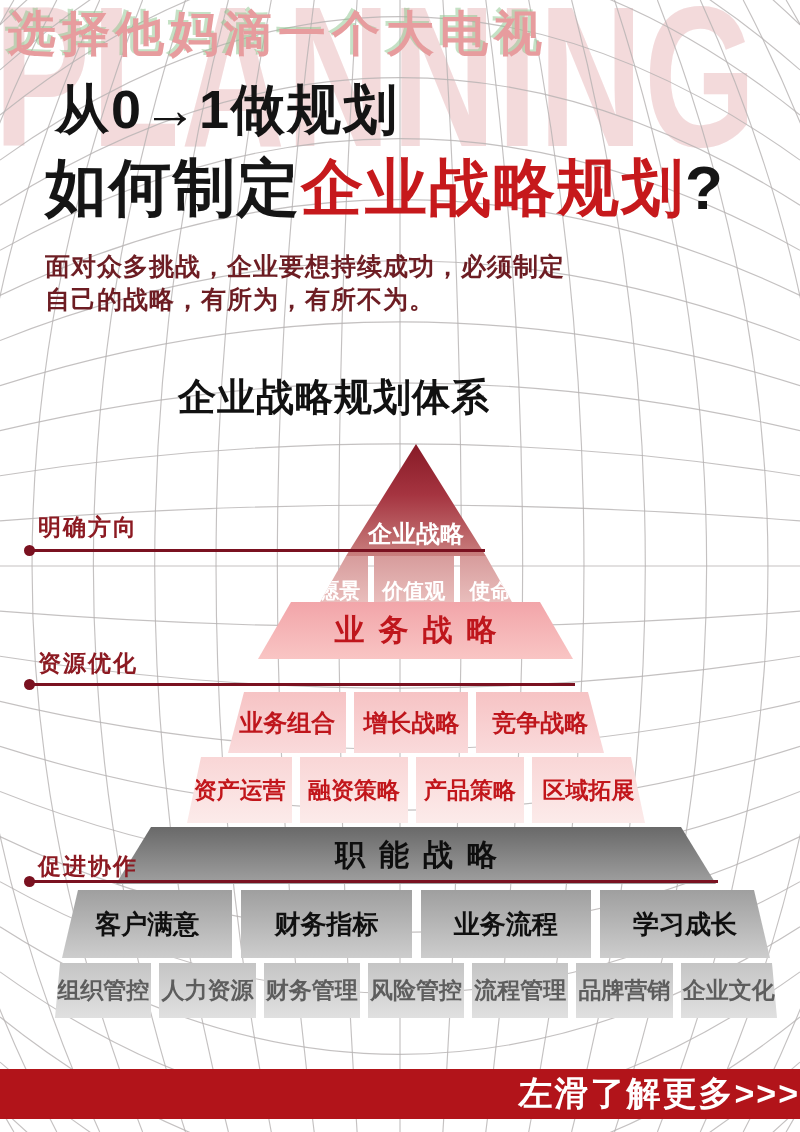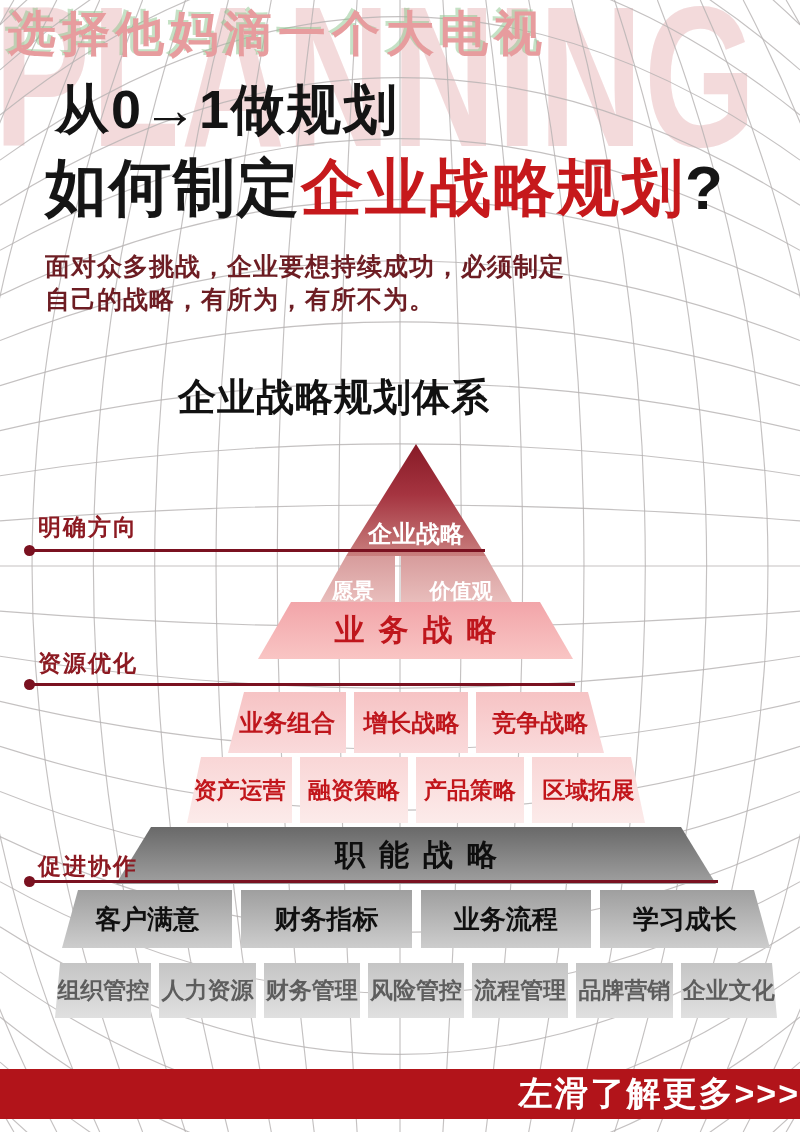--- a/index.html
+++ b/index.html
@@ -42,21 +42,21 @@
     background:linear-gradient(180deg,#f2a5a9,#f9c5c4);align-items:center;justify-content:flex-start;}
   .band-label{width:100%;text-align:center;font-weight:900;font-size:30px;letter-spacing:14px;text-indent:14px;}
   #band2 .band-label{color:#bf161c;}
   #row4{left:228px;top:692px;width:376px;height:61px;gap:8px;clip-path:polygon(16px 0,calc(100% - 16px) 0,100% 100%,0 100%);}
   #row4 .pblock{background:linear-gradient(180deg,#f6c3c4,#fadadb);color:#bf161c;font-size:24px;}
   #row5{left:187px;top:757px;width:458px;height:66px;gap:8px;clip-path:polygon(14px 0,calc(100% - 14px) 0,100% 100%,0 100%);}
   #row5 .pblock{background:linear-gradient(180deg,#f9d6d6,#fcebea);color:#c2161b;font-size:23px;}
   #band3{left:116px;top:827px;width:600px;height:57px;clip-path:polygon(35px 0,calc(100% - 35px) 0,100% 100%,0 100%);
     background:linear-gradient(180deg,#696969,#a0a0a0);align-items:center;justify-content:center;}
   #band3 .band-label{color:#0e0e0e;}
-  #row7{left:62px;top:890px;width:708px;height:58px;gap:9px;clip-path:polygon(16px 0,calc(100% - 16px) 0,100% 100%,0 100%);text-align:right;}
+  #row7{left:62px;top:890px;width:708px;height:68px;gap:9px;clip-path:polygon(16px 0,calc(100% - 16px) 0,100% 100%,0 100%);text-align:right;}
   #row7 .pblock{background:linear-gradient(180deg,#9f9f9f,#cdcdcd);color:#101010;font-size:26px;}
   #row8{left:55px;top:963px;width:722px;height:55px;gap:8px;clip-path:polygon(5px 0,calc(100% - 5px) 0,100% 100%,0 100%);}
   #row8 .pblock{background:linear-gradient(180deg,#c5c5c5,#e0e0e0);color:#5d5d5d;font-size:23px;}
   
   .side-label{position:absolute;left:38px;z-index:6;font-size:23px;font-weight:900;color:#8c1a22;letter-spacing:2px;}
   #side1{top:512px;} #side2{top:648px;} #side3{top:851px;}
   .lline{position:absolute;height:3px;background:#7a1120;z-index:6;}
   #line1{left:30px;top:549px;width:455px;}
   #line2{left:30px;top:683px;width:545px;}
   #line3{left:30px;top:880px;width:688px;}
@@ -133,20 +133,21 @@
   </div>
   <div id="diagram-title">企业战略规划体系</div>
 
   <div id="pyr-top">
     <span>企业战略</span>
   </div>
 
   <div id="row2" class="prow">
     <div class="pblock" style="flex:52">愿景</div>
     <div class="pblock" style="flex:74">价值观</div>
+    <div class="pblock" style="flex:56">使命</div>
   </div>
 
   <div id="band2" class="prow">
     <div class="band-label">业务战略</div>
   </div>
 
   <div id="row4" class="prow">
     <div class="pblock" style="flex:104">业务组合</div>
     <div class="pblock" style="flex:100">增长战略</div>
     <div class="pblock" style="flex:112">竞争战略</div>

